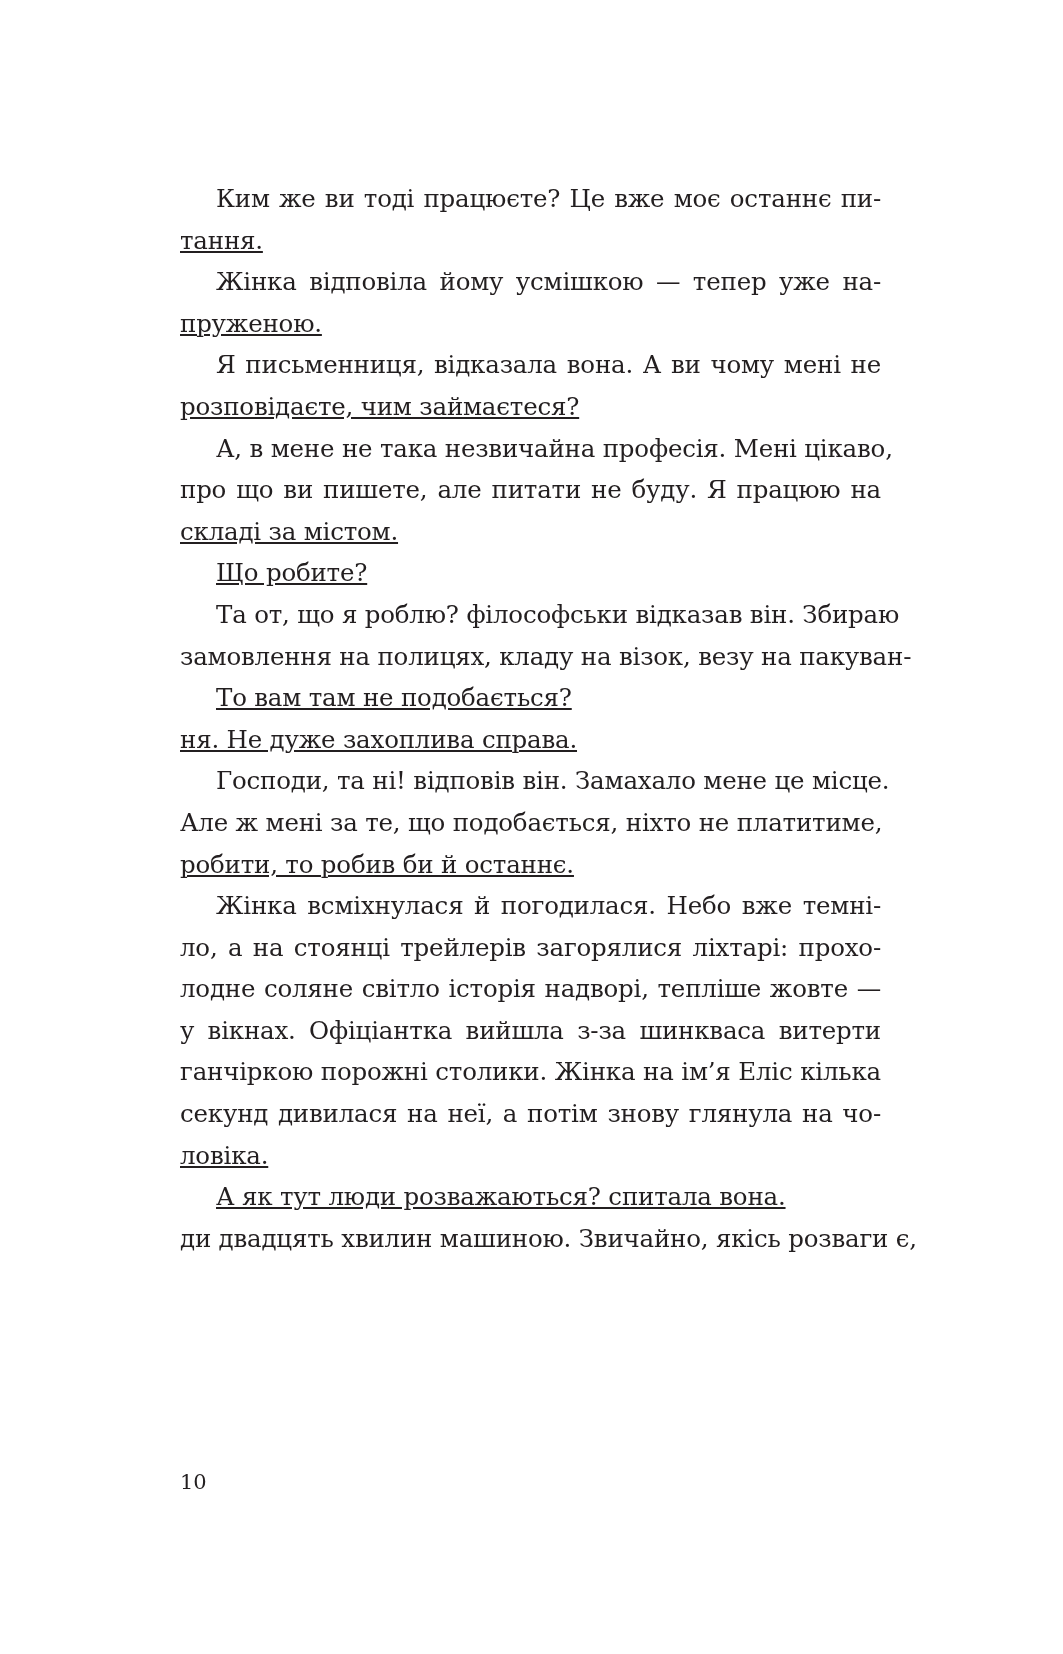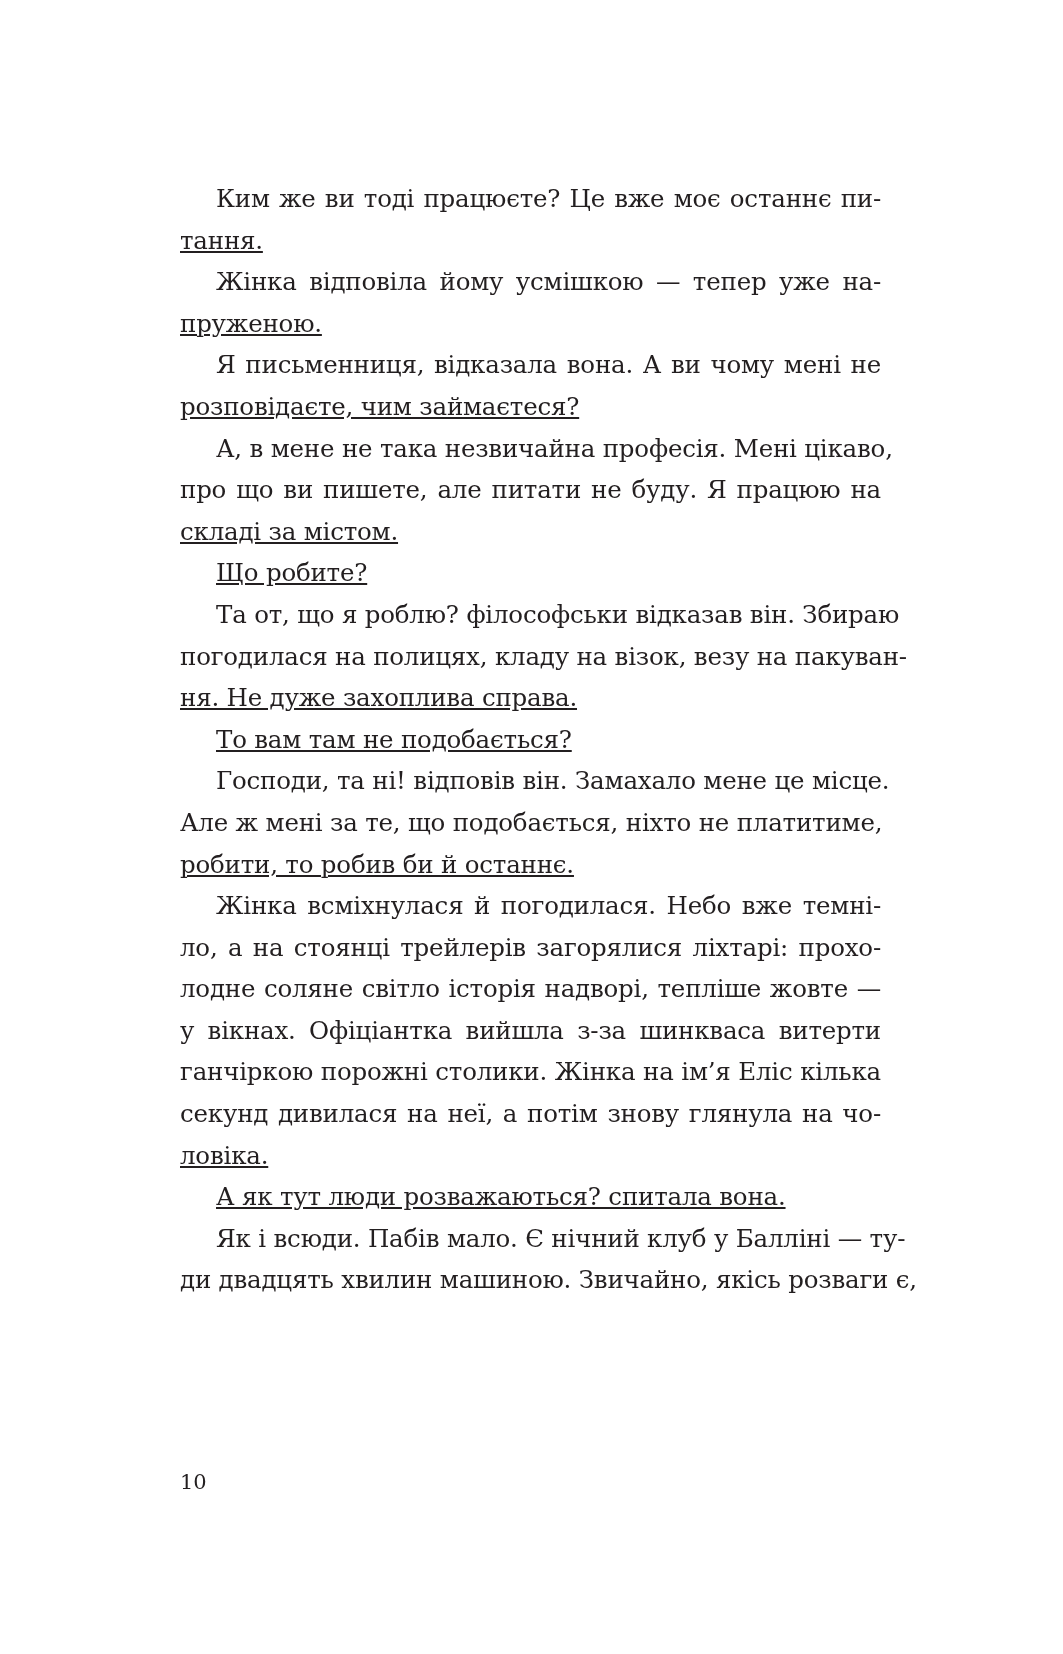--- a/index.html
+++ b/index.html
@@ -65,31 +65,30 @@
       <span class="line last">тання.</span>
       <span class="line indent">Жінка відповіла йому усмішкою — тепер уже на-</span>
       <span class="line last">пруженою.</span>
       <span class="line indent">Я письменниця, відказала вона. А ви чому мені не</span>
       <span class="line last">розповідаєте, чим займаєтеся?</span>
       <span class="line indent">А, в мене не така незвичайна професія. Мені цікаво,</span>
       <span class="line">про що ви пишете, але питати не буду. Я працюю на</span>
       <span class="line last">складі за містом.</span>
       <span class="line indent last">Що робите?</span>
       <span class="line indent">Та от, що я роблю? філософськи відказав він. Збираю</span>
-      <span class="line">погодилася на полицях, кладу на візок, везу на пакуван-</span>
+      <span class="line">замовлення на полицях, кладу на візок, везу на пакуван-</span>
+      <span class="line indent last">То вам там не подобається?</span>
       <span class="line last">ня. Не дуже захоплива справа.</span>
-      <span class="line indent last">То вам там не подобається?</span>
       <span class="line indent">Господи, та ні! відповів він. Замахало мене це місце.</span>
       <span class="line">Але ж мені за те, що подобається, ніхто не платитиме,</span>
       <span class="line last">робити, то робив би й останнє.</span>
       <span class="line indent">Жінка всміхнулася й погодилася. Небо вже темні-</span>
       <span class="line">ло, а на стоянці трейлерів загорялися ліхтарі: прохо-</span>
       <span class="line">лодне соляне світло історія надворі, тепліше жовте —</span>
       <span class="line">у вікнах. Офіціантка вийшла з-за шинкваса витерти</span>
       <span class="line">ганчіркою порожні столики. Жінка на ім’я Еліс кілька</span>
       <span class="line">секунд дивилася на неї, а потім знову глянула на чо-</span>
       <span class="line last">ловіка.</span>
       <span class="line indent last">А як тут люди розважаються? спитала вона.</span>
-      <span class="line indent">Як і всюди. Пабів мало. Є нічний клуб у Балліні — ту-</span>
       <span class="line">ди двадцять хвилин машиною. Звичайно, якісь розваги є,</span>
     </div>
   <div class="page-number">10</div>
 </div>
 
 </body></html>

